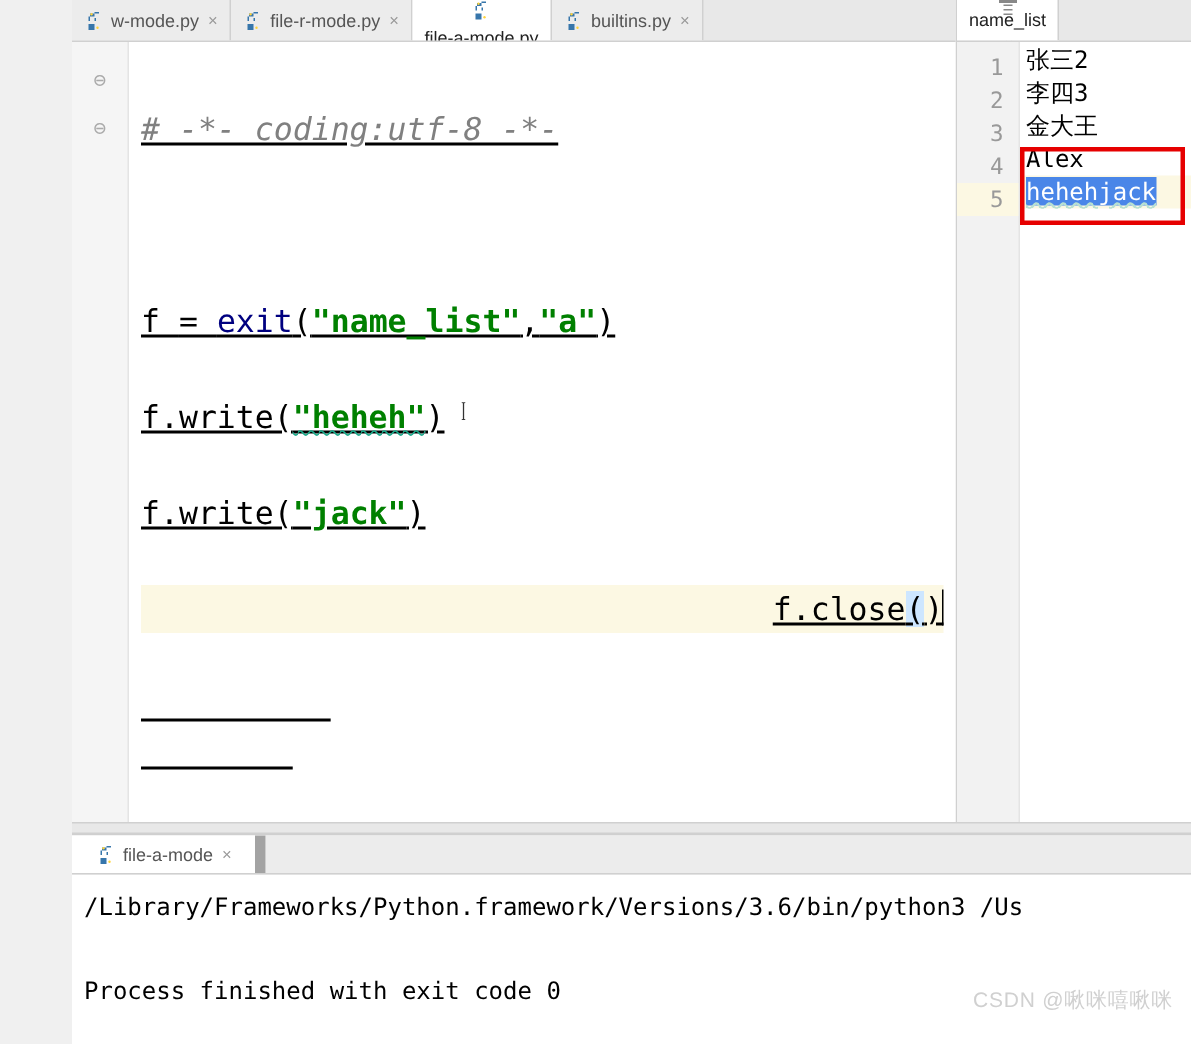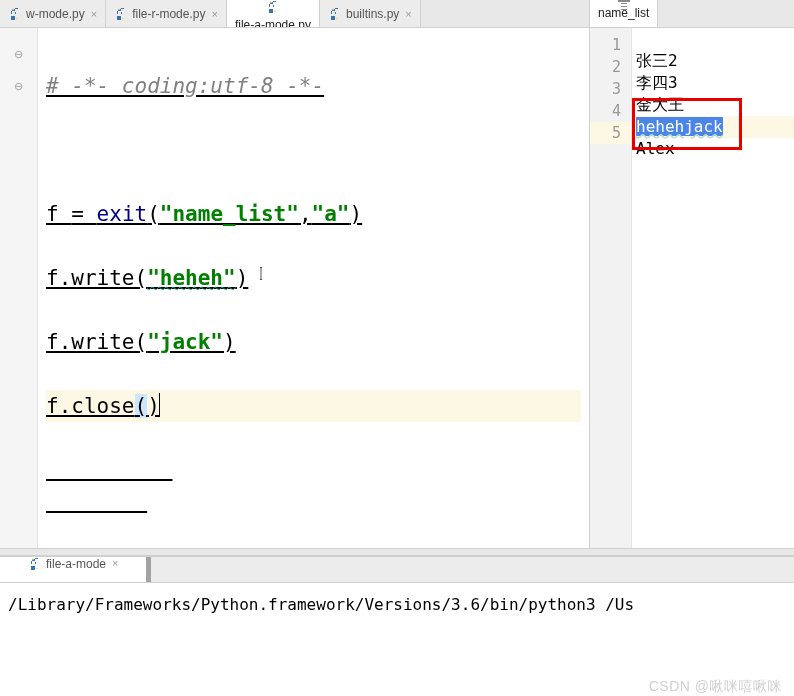--- a/index.html
+++ b/index.html
@@ -8,20 +8,21 @@
     background: #f0f0f0;
     width: 794px;
     height: 696px;
     overflow: hidden;
     position: relative;
   }
   .ide-container {
     display: flex;
     flex-direction: column;
     height: 100%;
+    margin-left: 48px;
   }
   .main-row {
     display: flex;
     height: 548px;
   }
   .left-pane {
     width: 590px;
     display: flex;
     flex-direction: column;
     background: #fff;
@@ -114,20 +115,21 @@
     position: relative;
     white-space: pre;
     color: #000;
     text-decoration: underline;
   }
   .code-line {
     height: 32px;
   }
   .code-line.current {
     background: #fcf8e3;
+    text-align: right;
   }
   .c-comment { color: #808080; font-style: italic; }
   .c-name { color: #000; }
   .c-builtin { color: #000080; }
   .c-str { color: #008000; font-weight: bold; }
   .c-paren { color: #000; }
   .c-hl { background: #cde6ff; }
   .c-wavy {
     text-decoration: underline wavy #1aa98a;
     text-decoration-thickness: 1px;
@@ -161,21 +163,21 @@
   .r-gutter div {
     height: 22px;
     line-height: 22px;
     padding-right: 10px;
   }
   .r-gutter div.current-ln {
     background: #fcf8e3;
   }
   .r-content {
     flex: 1;
-    padding-top: 22px;
+    padding-top: 1px;
     font-family: Menlo, Consolas, monospace;
     font-size: 16px;
     line-height: 22px;
     color: #000;
     position: relative;
   }
   .r-content .r-line {
     height: 22px;
     padding-left: 4px;
   }
@@ -206,40 +208,41 @@
     display:flex;
     background:#ececec;
     height:26px;
     border-bottom:1px solid #d0d0d0;
     font-family:-apple-system,Arial,sans-serif;
     font-size:12px;
     align-items:stretch;
   }
   .run-tab {
     display:flex;
-    padding:0 28px;
+    align-items:center;
+    padding:0 16px;
     gap:4px;
     background:#fff;
-    border-right:5px solid #a3a3a3;
+    border-right:7px solid #a3a3a3;
     color:#555;
   }
   .console {
     flex:1;
     padding: 8px 16px 8px 8px;
     font-family: Menlo, Consolas, monospace;
     font-size: 16px;
     line-height: 28px;
     color: #000;
     white-space: pre;
     overflow:hidden;
   }
   .watermark {
     position:absolute;
     right:12px;
-    bottom:0;
+    bottom:20px;
     font-family:-apple-system,Arial,sans-serif;
     font-size:14px;
     color:#d0d0d0;
     letter-spacing:0.5px;
   }
   .splitter {
     height:8px;
     background:#e8e8e8;
     border-top:1px solid #d0d0d0;
     border-bottom:1px solid #d0d0d0;
@@ -328,22 +331,22 @@
           <div>1</div>
           <div>2</div>
           <div>3</div>
           <div>4</div>
           <div class="current-ln">5</div>
         </div>
         <div class="r-content">
           <div class="r-line">张三2</div>
           <div class="r-line">李四3</div>
           <div class="r-line">金大王</div>
+          <div class="r-line">Alex</div>
           <div class="r-line current-ln"><span class="r-sel">hehehjack</span></div>
-          <div class="r-line">Alex</div>
           <div class="red-box"></div>
         </div>
       </div>
     </div>
   </div>
 
   <div class="splitter"></div>
 
   <div class="bottom-pane">
     <div class="run-tab-bar">
@@ -353,17 +356,17 @@
               <path d="M3 1h4v3H3v3h5V5h3v5H7v-1H3v4h4v-3h4V5H7v2H4V2h6V1H3z" fill="#3776ab"></path>
               <circle cx="5" cy="2.5" r="0.8" fill="#ffd43b"></circle>
               <circle cx="9" cy="11.5" r="0.8" fill="#ffd43b"></circle>
             </svg>
         </span>
         <span>file-a-mode</span>
         <span class="tab-close">×</span>
       </div>
     </div>
     <div class="console"><div>/Library/Frameworks/Python.framework/Versions/3.6/bin/python3 /Us</div>
-</div>
+<div>Process finished with exit code 0</div></div>
   </div>
 </div>
 
 <div class="watermark">CSDN @啾咪嘻啾咪</div>
 
 </body></html>

